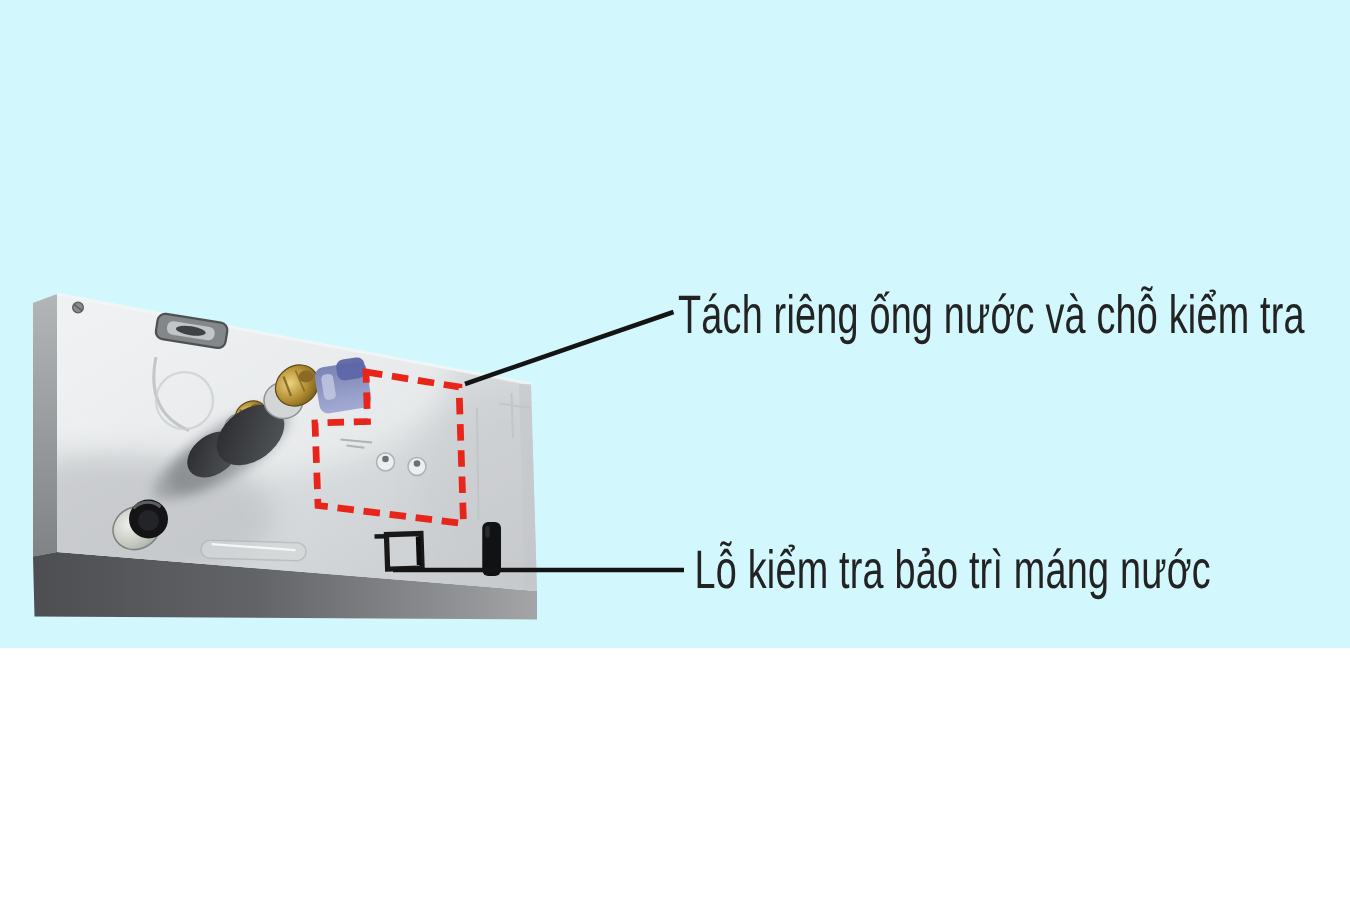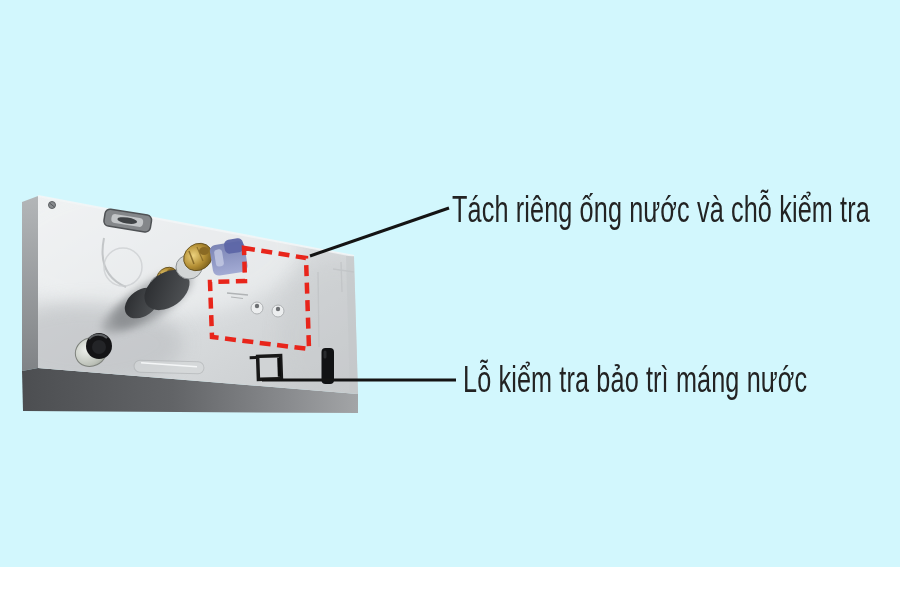--- a/index.html
+++ b/index.html
@@ -1,17 +1,17 @@
 <!DOCTYPE html>
 <html style="--background: #d2f7fd; --label-text: #232323; --leader-line: #141414; --highlight-red: #e8251b; --unit-body: #dde0e2; --unit-side: #9da0a3; --unit-base: #5a5c5f; --pipe-brass: #bd9a42; --fitting-blue: #8e98c9; --drain-black: #141416;"><head>
 <meta charset="utf-8">
 <style>
   html,body{margin:0;padding:0;background:#fff;}
   .canvas{
-    position:relative;width:900px;height:567px;overflow:hidden;
+    position:relative;width:900px;height:432px;overflow:hidden;
     background:var(--background,#d2f7fd);
     font-family:"Liberation Sans","DejaVu Sans",sans-serif;
     text-align:center;
   }
   .canvas svg{position:absolute;left:0;top:0;}
   .annotation{
     position:absolute;white-space:nowrap;
     font-size:36px;line-height:36px;font-weight:500;
     color:var(--label-text,#232323);
     transform:scaleX(.70);transform-origin:0 0;letter-spacing:.2px;

